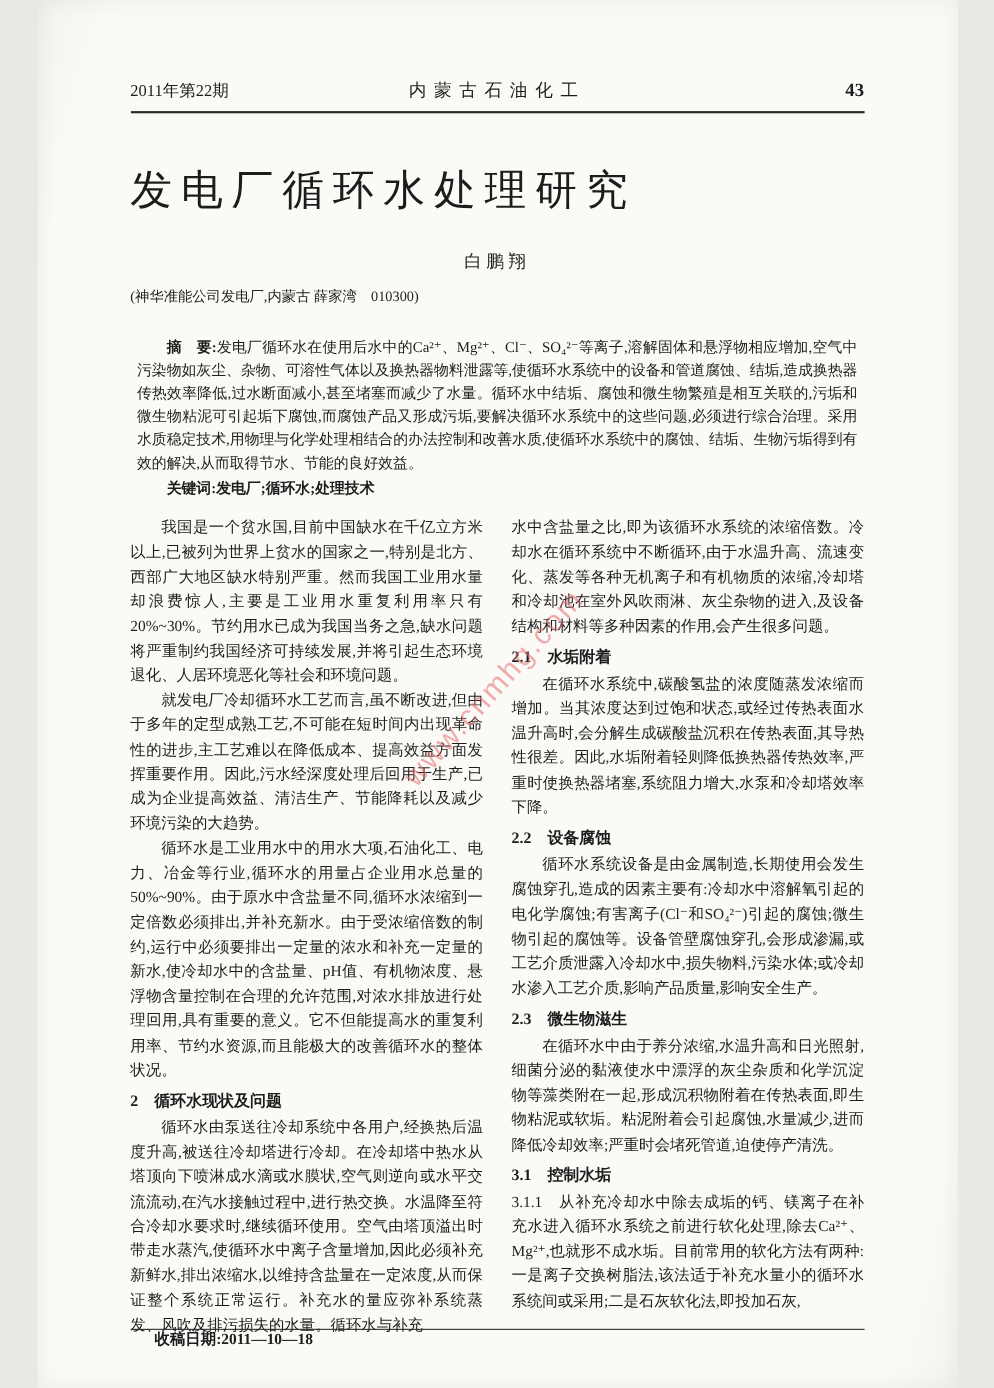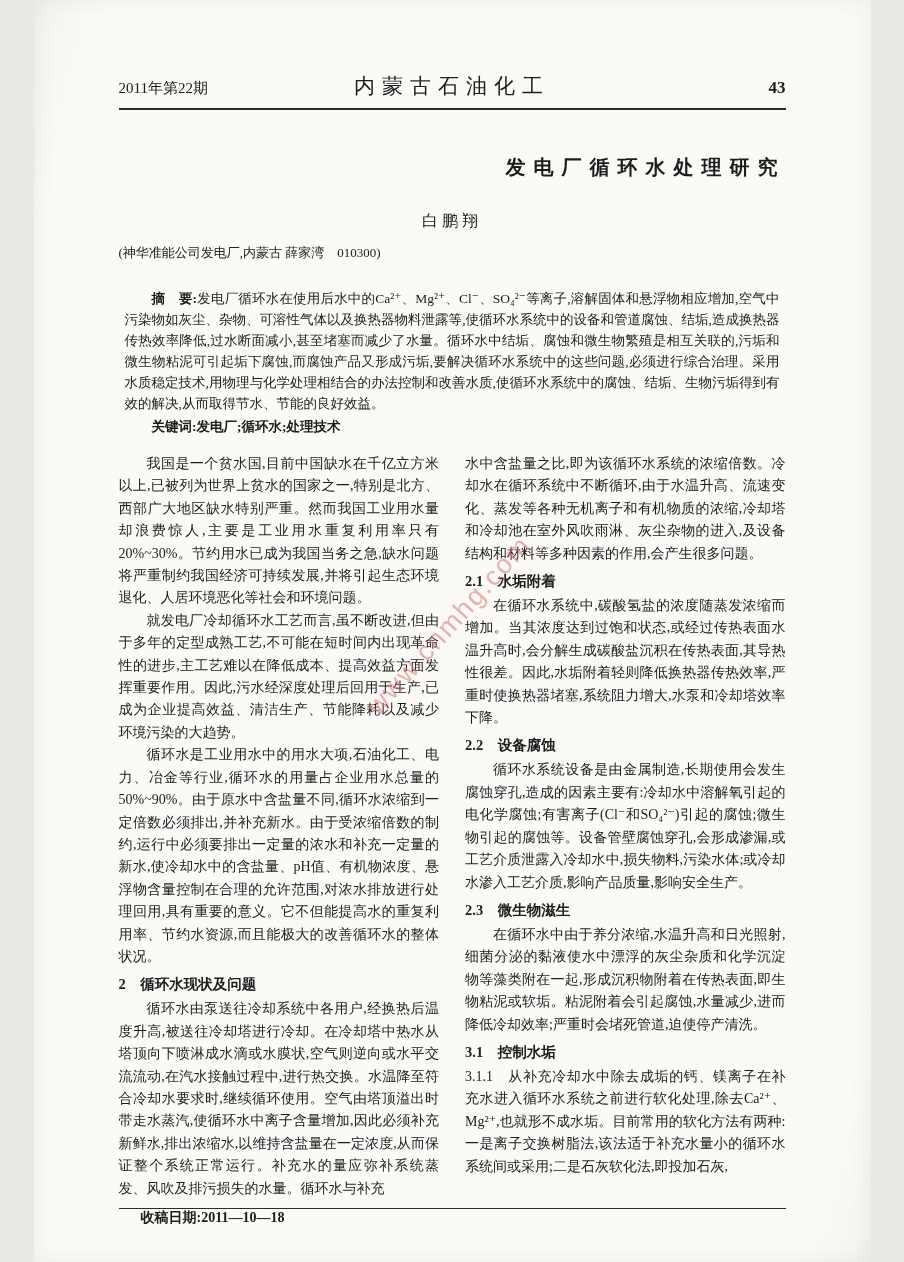--- a/index.html
+++ b/index.html
@@ -14,28 +14,28 @@
     box-shadow:inset 0 0 24px rgba(0,0,0,0.06);
   }
   .content { position:absolute; left:85px; right:85px; top:0; }
 
   .header {
     display:grid; grid-template-columns:1fr auto 1fr;
     align-items:baseline;
     padding-top:72px;
     font-size:15px;
   }
-  .header .journal { letter-spacing:7px; font-size:21px; }
+  .header .journal { letter-spacing:7px; font-size:16px; }
   .header .pageno { text-align:right; font-weight:bold; font-size:17px; }
   .header-rule { border-top:2px solid #2a2a2a; margin-top:8px; }
 
   .title {
     margin:44px 0 0 0;
-    text-align:right;
-    font-size:20px; font-weight:bold;
+    text-align:left;
+    font-size:38px; font-weight:normal;
     letter-spacing:8px;
   }
   .author { margin-top:30px; text-align:center; font-size:16px; letter-spacing:4px; }
   .affiliation { margin-top:12px; text-align:left; font-size:13px; color:#222; }
 
   .abstract {
     margin:26px 6px 0 6px;
     font-size:13.5px; line-height:21px;
     text-align:justify; text-indent:2em;
   }

